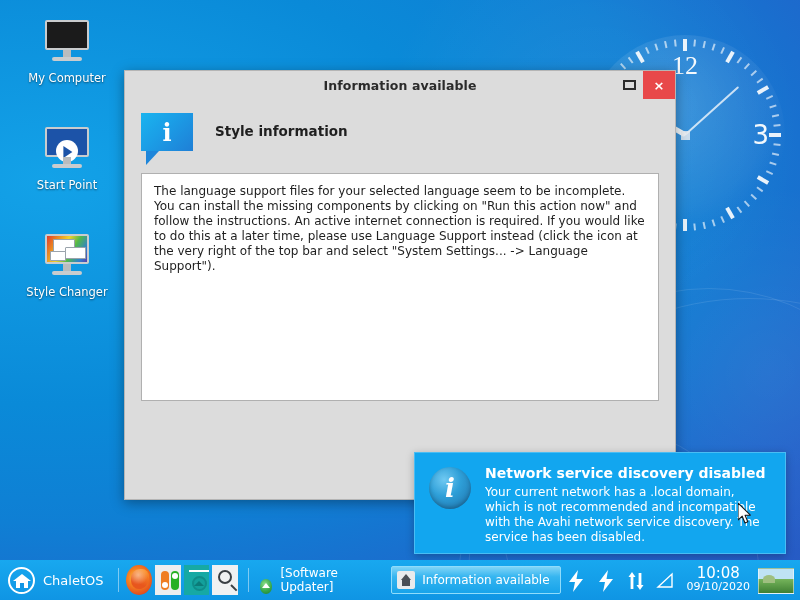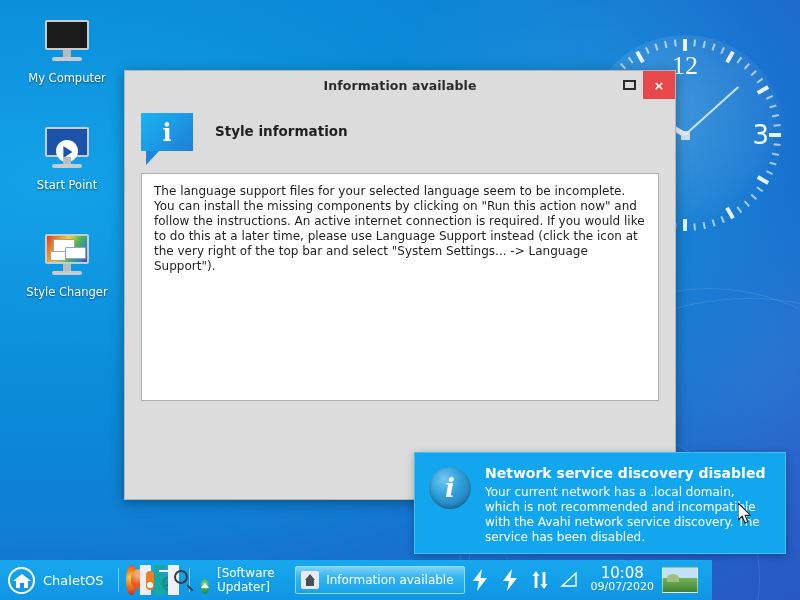--- a/index.html
+++ b/index.html
@@ -238,21 +238,21 @@
   }
   #toast-title { font-size: 14px; font-weight: bold; color: #ffffff; margin-bottom: 4px; }
   #toast-body { font-size: 12px; color: #ffffff; line-height: 15px; }
 
   
   #cursor { position: absolute; left: 738px; top: 503px; width: 16px; height: 24px; pointer-events: none; }
 
   
   #taskbar {
     position: absolute; left: 0; bottom: 0;
-    width: 712px; height: 40px;
+    width: 800px; height: 40px;
     background: linear-gradient(#18a8ef 0%, #0f95e4 100%);
     display: flex; align-items: center;
     color: #ffffff;
   }
   #start-btn { display: flex; align-items: center; padding: 0 8px 0 8px; height: 40px; cursor: pointer; }
   .home-ring {
     width: 27px; height: 27px; border-radius: 50%;
     border: 2px solid #ffffff; position: relative; box-sizing: border-box;
   }
   .home-roof {
@@ -335,21 +335,21 @@
   .wt-ico:after {
     content:""; position:absolute; left:50%; top:3px; transform:translateX(-50%);
     width:0; height:0; border-left:5px solid transparent; border-right:5px solid transparent; border-bottom:6px solid #4a4f55;
   }
   .wt-ico:before {
     content:""; position:absolute; left:50%; top:9px; transform:translateX(-50%);
     width:8px; height:6px; background:#4a4f55;
   }
   .win-task .wt-label { font-size: 12px; color: #ffffff; white-space: nowrap; }
 
-  #tray { margin-left: auto; display: flex; align-items: center; padding-right: 14px; }
+  #tray { margin-left: auto; display: flex; align-items: flex-end; padding-right: 6px; }
   .tray-ico { width: 26px; height: 26px; margin: 0 2px; position: relative; cursor: pointer; }
   .bolt { position:absolute; left:50%; top:50%; transform: translate(-50%,-50%); }
   .updown { position:absolute; left:50%; top:50%; transform: translate(-50%,-50%); }
   .sig { position:absolute; left:50%; top:50%; transform: translate(-50%,-50%); }
 
   #clock-area { text-align: center; line-height: 14px; margin: 0 8px 0 6px; cursor: pointer; }
   #clock-time { font-size: 15px; color: #ffffff; }
   #clock-date { font-size: 11px; color: #ffffff; }
 
   #tray-thumb {
@@ -585,20 +585,20 @@
         </svg>
       </div>
       <div class="tray-ico">
         <svg class="sig" width="20" height="18" viewBox="0 0 20 18">
           <polygon points="16,2 16,15 2,15" fill="none" stroke="#ffffff" stroke-width="1.4"></polygon>
         </svg>
       </div>
 
       <div id="clock-area">
         <div id="clock-time">10:08</div>
-        <div id="clock-date">09/07/2020</div>
+        <div id="clock-date">09/10/2020</div>
       </div>
 
       <div id="tray-thumb"></div>
     </div>
 
   </div>
 </div>
 
 </body></html>

